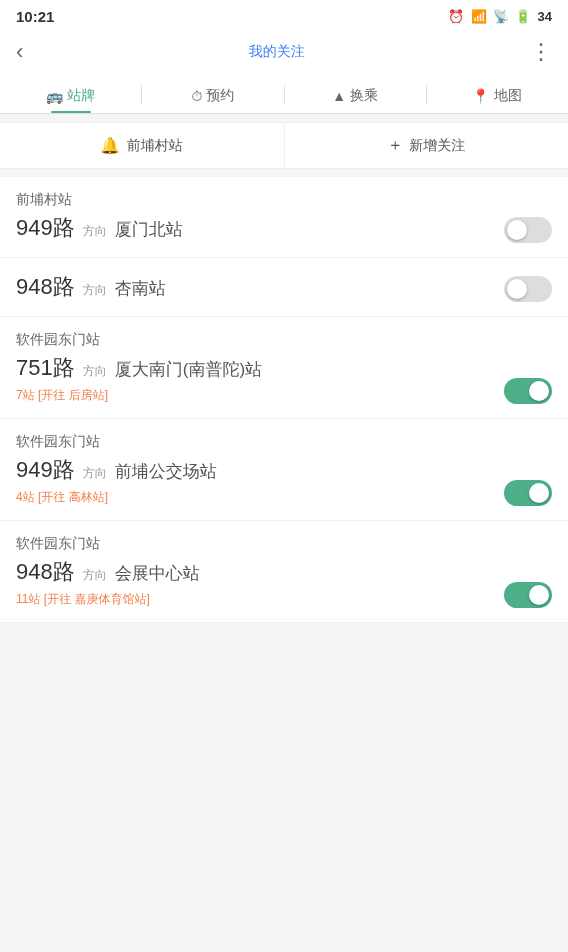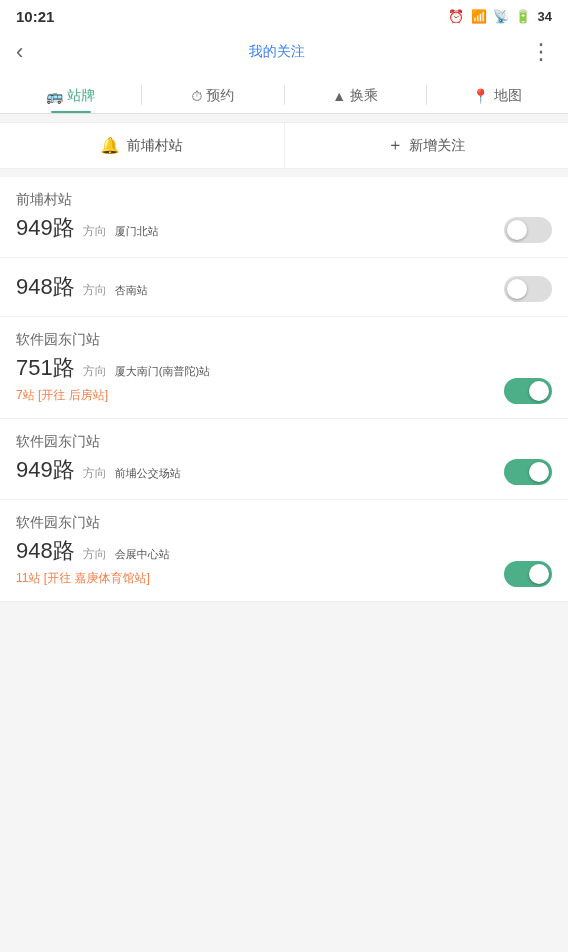--- a/index.html
+++ b/index.html
@@ -130,21 +130,21 @@
     .item-route {
       font-size: 22px;
       font-weight: 500;
       color: #333;
     }
     .item-direction-label {
       font-size: 12px;
       color: #999;
     }
     .item-direction {
-      font-size: 11px;
+      font-size: 17px;
       color: #555;
     }
     .item-info {
       margin-top: 4px;
       font-size: 12px;
       color: #f5804a;
     }
 
     
     .toggle {
@@ -273,20 +273,21 @@
   </div>
 
   <div class="list-item">
     <div class="list-item-content">
       <div class="item-station">软件园东门站</div>
       <div class="item-route-row">
         <span class="item-route">949路</span>
         <span class="item-direction-label">方向</span>
         <span class="item-direction">前埔公交场站</span>
       </div>
+      <div class="item-info">4站 [开往 高林站]</div>
     </div>
     <div class="toggle on">
       <div class="toggle-knob"></div>
     </div>
   </div>
 
   <div class="list-item">
     <div class="list-item-content">
       <div class="item-station">软件园东门站</div>
       <div class="item-route-row">

